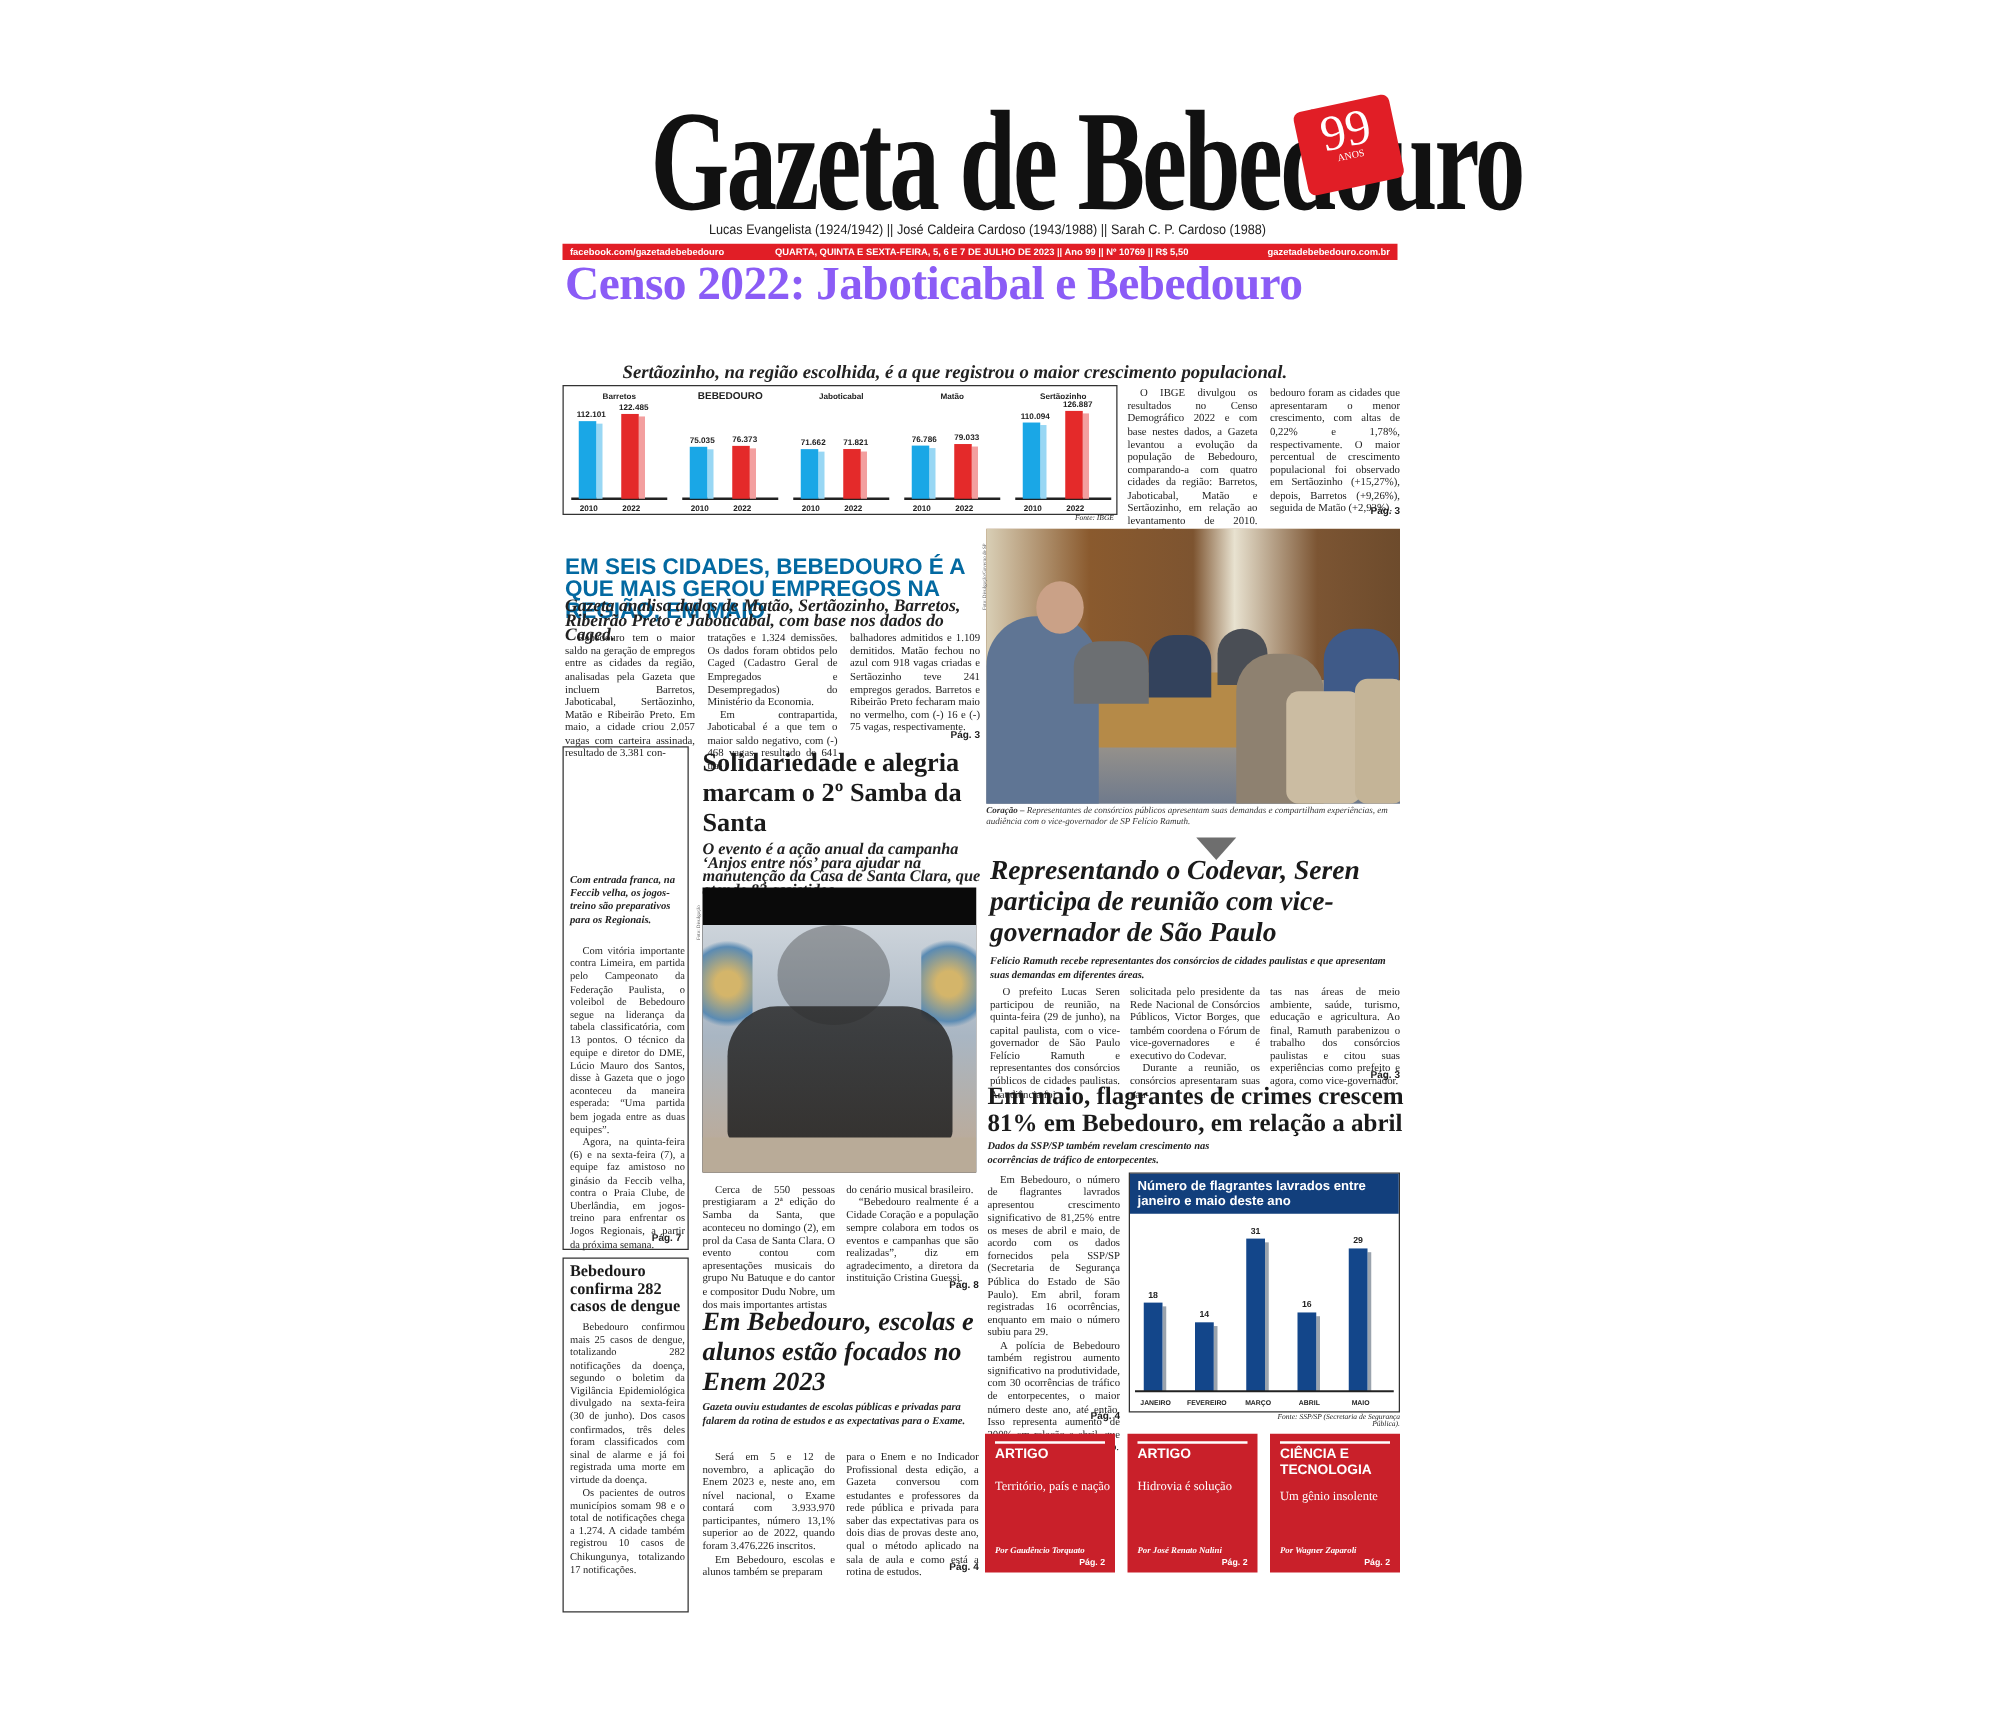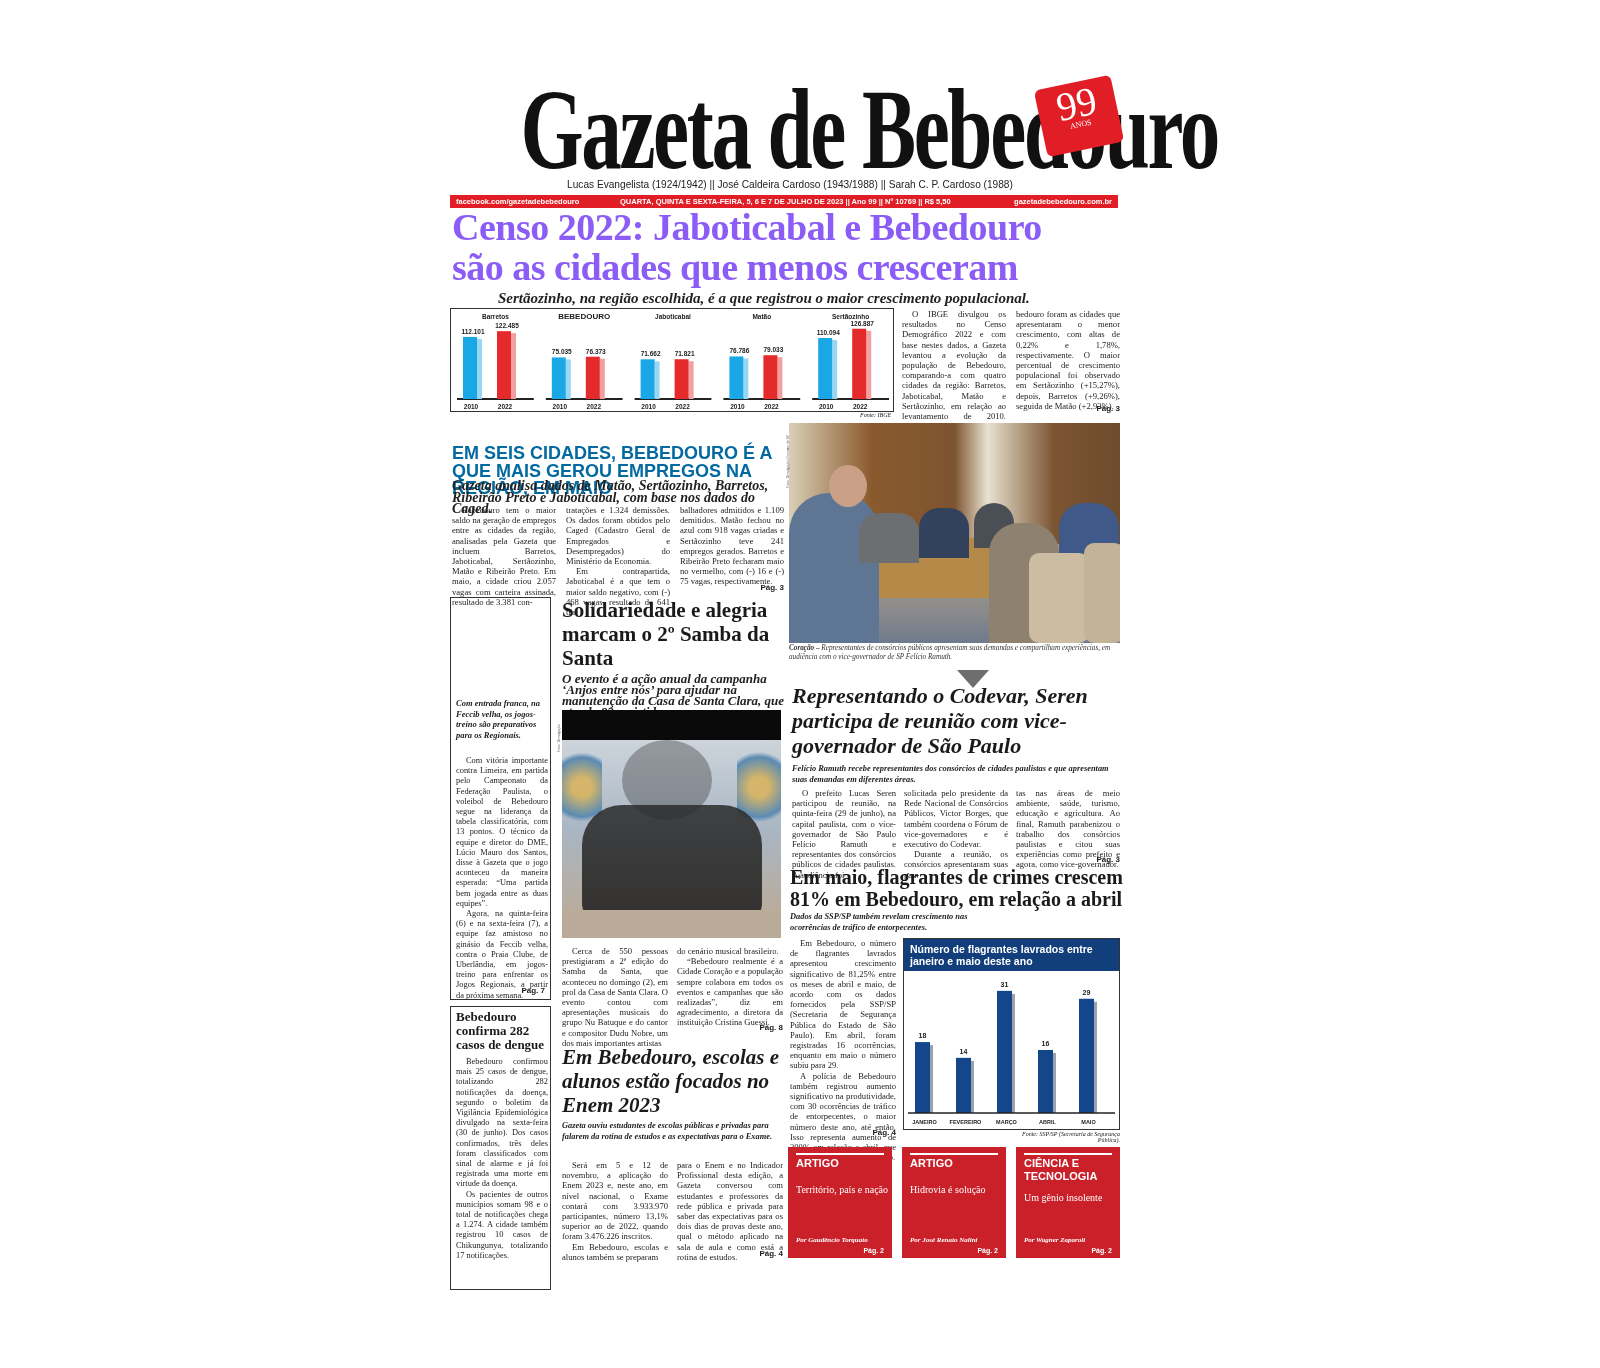--- a/index.html
+++ b/index.html
@@ -55,21 +55,20 @@
 </div>
 <div class="abs founders">Lucas Evangelista (1924/1942) || José Caldeira Cardoso (1943/1988) || Sarah C. P. Cardoso (1988)</div>
 <div class="abs redbar">
   <span style="left:6px;">facebook.com/gazetadebebedouro</span>
   <span style="left:170px;">QUARTA, QUINTA E SEXTA-FEIRA, 5, 6 E 7 DE JULHO DE 2023 || Ano 99 || Nº 10769 || R$ 5,50</span>
   <span style="right:6px;">gazetadebebedouro.com.br</span>
 </div>
 
 <div class="abs main-headline">
   <div>Censo 2022: Jaboticabal e Bebedouro</div>
-  <div>são as cidades que menos cresceram</div>
 </div>
 <div class="abs italic-deck main-deck">Sertãozinho, na região escolhida, é a que registrou o maior crescimento populacional.</div>
 
 <div class="abs census-box">
   <svg id="census-svg" width="444" height="104">
       <text x="44.4" y="10" text-anchor="middle" font-family="Liberation Sans, sans-serif" font-weight="bold" font-size="6.5" fill="#222">Barretos</text>
       <line x1="6" x2="82.8" y1="90" y2="90" stroke="#222" stroke-width="2"></line>
       <rect x="26" y="29.913292307692302" width="5" height="60.0867076923077" fill="rgb(152,215,244)"></rect>
       <rect x="12" y="27.913292307692302" width="14" height="62.0867076923077" fill="#1aa7e6"></rect>
       <text x="22" y="24.913292307692302" text-anchor="middle" font-family="Liberation Sans, sans-serif" font-weight="bold" font-size="6.5" fill="#222">112.101</text>

